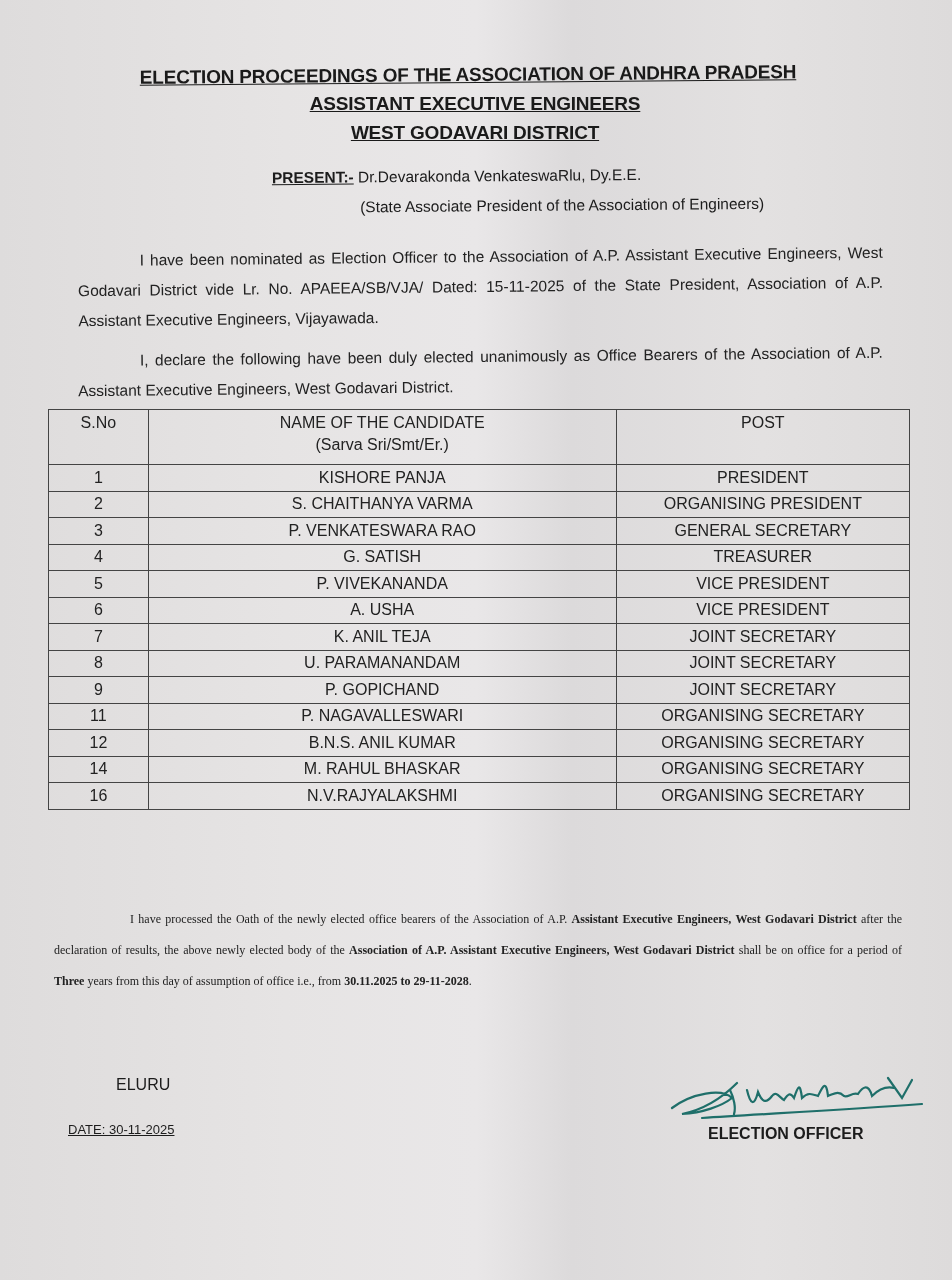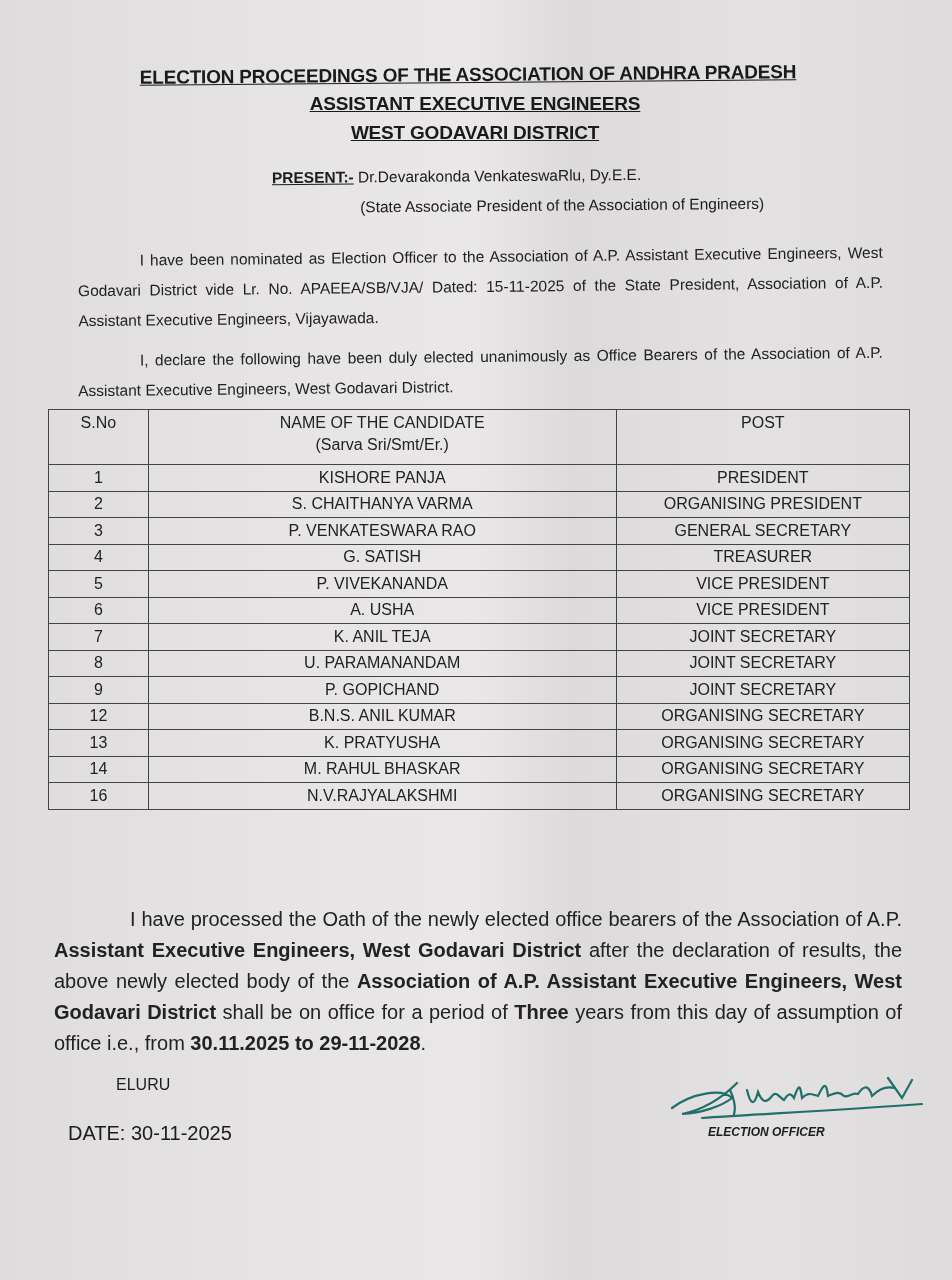--- a/index.html
+++ b/index.html
@@ -38,28 +38,29 @@
     table.bearers th, table.bearers td {
       border: 1.4px solid #444; text-align: center; padding: 0; font-weight: normal;
     }
     table.bearers th { vertical-align: top; height: 50px; padding-top: 4px; font-size: 16px; }
     table.bearers td { height: 25.5px; }
     .col-sno { width: 99px; }
     .col-name { width: 468px; }
     .col-post { width: 293px; }
     .th-name-sub { display: block; margin-top: 4px; }
     .para3 {
-      top: 898px; left: 54px; width: 848px; line-height: 31px; font-size: 20px;
+      top: 898px; left: 54px; width: 848px; line-height: 31px; font-size: 12px;
       text-indent: 76px;
+      font-family: Liberation Serif, serif;
     }
     .para3 b { font-weight: bold; }
     .place { position: absolute; top: 1070px; left: 116px; font-size: 16px; }
-    .date { position: absolute; top: 1116px; left: 68px; font-size: 20px; }
+    .date { position: absolute; top: 1116px; left: 68px; font-size: 13px; text-decoration: underline; }
     .signature { position: absolute; top: 1062px; left: 662px; width: 280px; height: 60px; }
-    .officer { position: absolute; top: 1119px; left: 708px; font-size: 12px; font-weight: bold; font-style: italic; }
+    .officer { position: absolute; top: 1119px; left: 708px; font-size: 16px; font-weight: bold; }
   </style>
 </head>
 <body>
 
 <div class="page">
 
   <div class="title-block">
     <div class="title-line l1">ELECTION PROCEEDINGS OF THE ASSOCIATION OF ANDHRA PRADESH</div>
     <div class="title-line l2">ASSISTANT EXECUTIVE ENGINEERS</div>
     <div class="title-line l3">WEST GODAVARI DISTRICT</div>
@@ -124,27 +125,27 @@
           <td>8</td>
           <td>U. PARAMANANDAM</td>
           <td>JOINT SECRETARY</td>
         </tr>
         <tr>
           <td>9</td>
           <td>P. GOPICHAND</td>
           <td>JOINT SECRETARY</td>
         </tr>
         <tr>
-          <td>12</td>
-          <td>B.N.S. ANIL KUMAR</td>
+          <td>11</td>
+          <td>P. NAGAVALLESWARI</td>
           <td>ORGANISING SECRETARY</td>
         </tr>
         <tr>
-          <td>13</td>
-          <td>K. PRATYUSHA</td>
+          <td>12</td>
+          <td>B.N.S. ANIL KUMAR</td>
           <td>ORGANISING SECRETARY</td>
         </tr>
         <tr>
           <td>14</td>
           <td>M. RAHUL BHASKAR</td>
           <td>ORGANISING SECRETARY</td>
         </tr>
         <tr>
           <td>16</td>
           <td>N.V.RAJYALAKSHMI</td>

